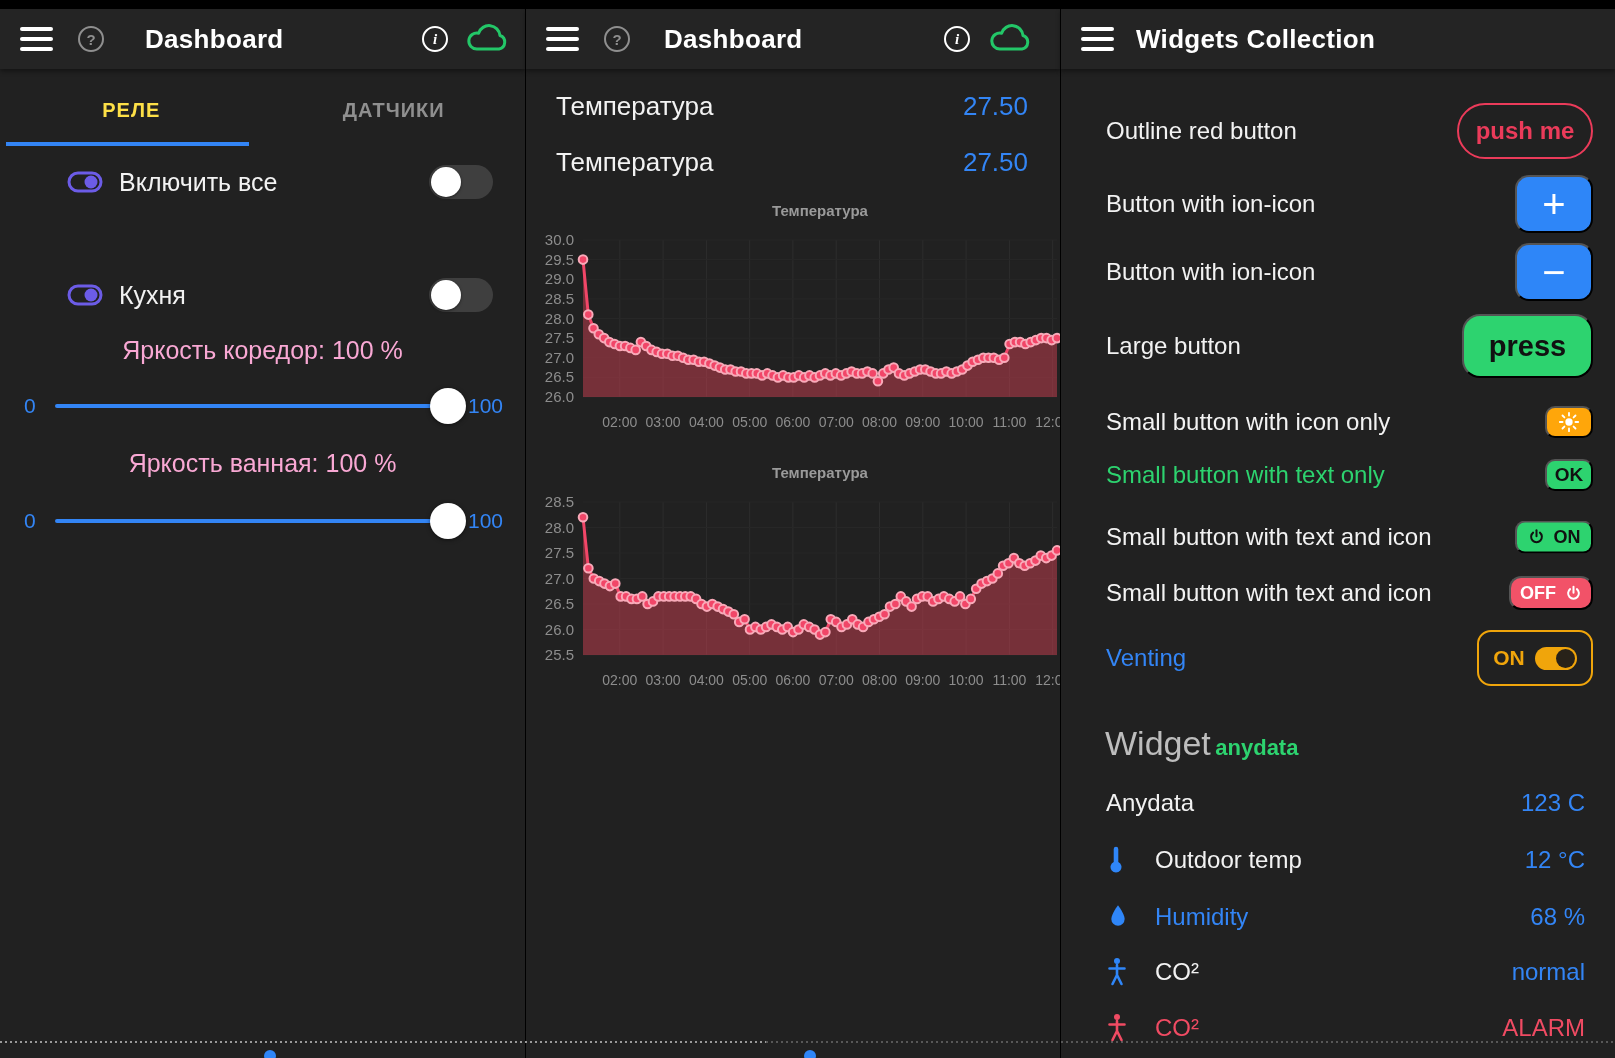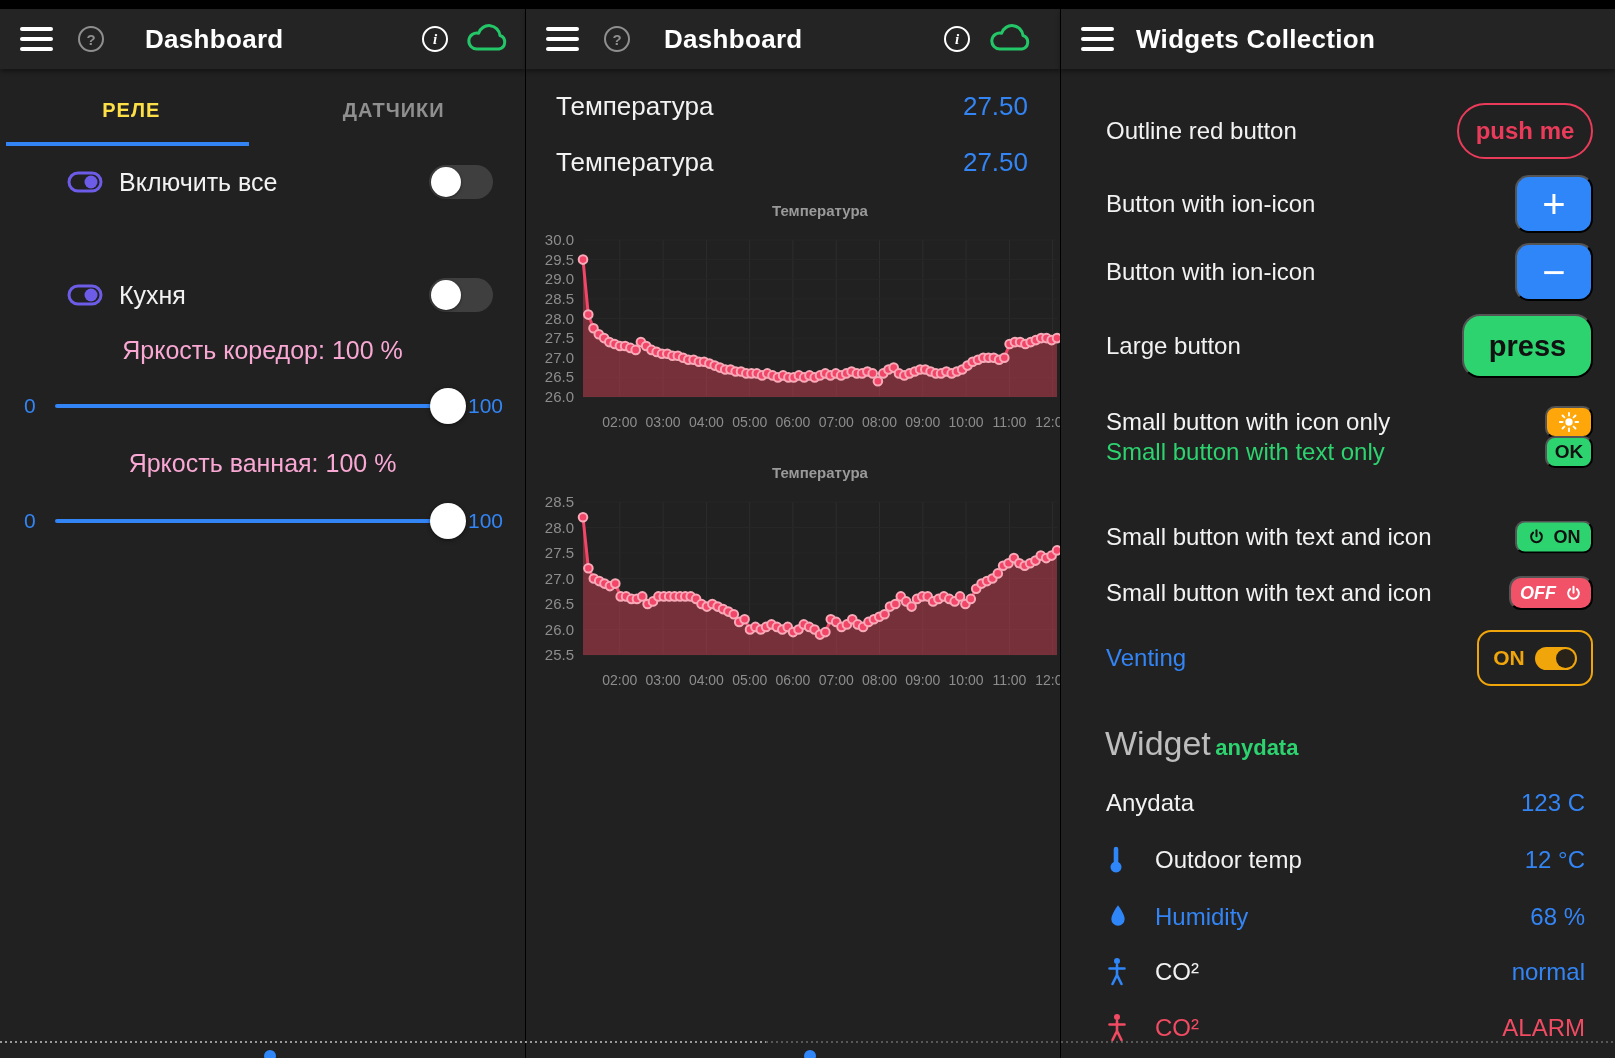--- a/index.html
+++ b/index.html
@@ -63,21 +63,21 @@
                      color:#eb3b5a; font-size:24px; font-weight:bold; background:transparent; }
   .btn-blue { width:78px; height:58px; border-radius:14px; background:#2e86f8; color:#fff; font-size:40px; }
   .btn-green-lg { width:131px; height:64px; border-radius:18px; background:#2dd36f; color:#111;
                   font-size:29px; font-weight:bold; }
   .btn-orange-sm { width:48px; height:32px; border-radius:10px; background:#ffa60a; color:#fff; }
   .btn-green-sm { width:48px; height:32px; border-radius:10px; background:#2dd36f; color:#111;
                   font-size:19px; font-weight:bold; }
   .btn-green-ic { width:78px; height:33px; border-radius:10px; background:#2dd36f; color:#111;
                   font-size:18px; font-weight:bold; gap:9px; }
   .btn-red-ic { width:84px; height:34px; border-radius:12px; background:#f25268; color:#fff;
-                font-size:18px; font-weight:bold; gap:9px;font-style:italic; }
+                font-size:18px; font-weight:bold; gap:9px; }
   .btn-vent { width:116px; height:56px; border:2px solid #f0a50b; border-radius:14px;
               color:#f0a50b; font-size:21px; font-weight:bold; gap:10px; background:transparent; }
   .vent-toggle { position:relative; width:42px; height:23px; border-radius:12px; background:#f0a50b; }
   .vent-toggle .vk { position:absolute; right:2px; top:2px; width:19px; height:19px;
                      border-radius:50%; background:#282219; }
   .section-heading { position:absolute; left:44px; transform:translateY(-50%); white-space:nowrap; }
   .section-heading .main { color:#bdbdbd; font-size:34px; }
   .section-heading .accent { color:#2dd36f; font-size:22px; font-weight:bold; }
   .vrow { position:absolute; left:0; right:0; height:44px; transform:translateY(-50%); }
   .vrow .vicon { position:absolute; left:44px; top:50%; transform:translateY(-50%); }
@@ -498,21 +498,21 @@
             <line x1="19" y1="12" x2="22" y2="12"></line>
           <line x1="4.9" y1="4.9" x2="7" y2="7"></line>
             <line x1="17" y1="17" x2="19.1" y2="19.1"></line>
           <line x1="4.9" y1="19.1" x2="7" y2="17"></line>
             <line x1="17" y1="7" x2="19.1" y2="4.9"></line>
         </g>
       </svg>
     </button>
   </div>
 
-  <div class="rrow" style="top:452px">
+  <div class="rrow" style="top:475px">
     <span class="rlabel green-text">Small button with text only</span>
     <button class="ctrl btn-green-sm">OK</button>
   </div>
 
   <div class="rrow" style="top:537px">
     <span class="rlabel">Small button with text and icon</span>
     <button class="ctrl btn-green-ic">
       <svg width="17" height="17" viewBox="0 0 24 24">
         <path d="M12 2.5v8.5" fill="none" stroke="#111" stroke-width="2.8" stroke-linecap="round"></path>
         <path d="M7.2 5.8a7.6 7.6 0 1 0 9.6 0" fill="none" stroke="#111" stroke-width="2.8" stroke-linecap="round"></path>

